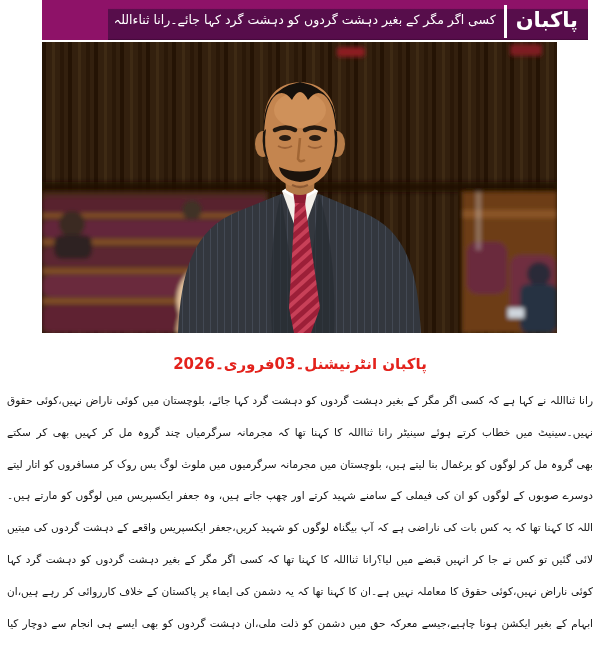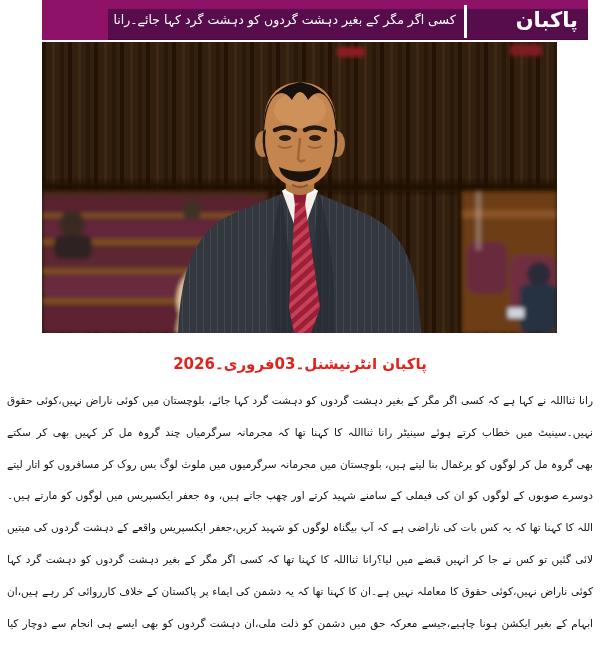--- a/index.html
+++ b/index.html
@@ -3,21 +3,21 @@
 <meta charset="utf-8">
 <style>
   html,body{margin:0;padding:0;width:600px;height:650px;background:#ffffff;overflow:hidden;
     font-family:"DejaVu Sans",sans-serif;}
   .page{position:relative;width:600px;height:650px;background:#fff;}
 
   
   .masthead{position:relative;margin-left:42px;width:546px;height:40px;display:flex;direction:rtl;
     align-items:center;background:linear-gradient(180deg,#8E1268 0%,#8E1268 21%,#570D4B 24%,#570D4B 96%,#3f0836 100%);}
   .left-cap{position:absolute;left:0;top:0;width:66px;height:100%;background:#8E1268;}
-  .logo{color:#ffffff;font-weight:bold;font-size:21px;line-height:40px;padding:0 10px 0 9px;white-space:nowrap;margin-left:40px;}
+  .logo{color:#ffffff;font-weight:bold;font-size:21px;line-height:40px;padding:0 10px 0 9px;white-space:nowrap;}
   .sep{width:3px;height:33px;background:#ffffff;margin:2px 0 0 0;flex:0 0 3px;}
   .headline{flex:1;margin-left:70px;text-align:left;color:#ffffff;font-size:12.5px;line-height:40px;
     white-space:nowrap;overflow:hidden;padding:0 8px;}
 
   
   .photo{margin:2px 0 0 42px;width:515px;height:291px;display:block;}
   .photo svg{display:block;}
 
   
   .dateline{direction:rtl;text-align:center;color:#E3221C;font-weight:bold;font-size:15px;

